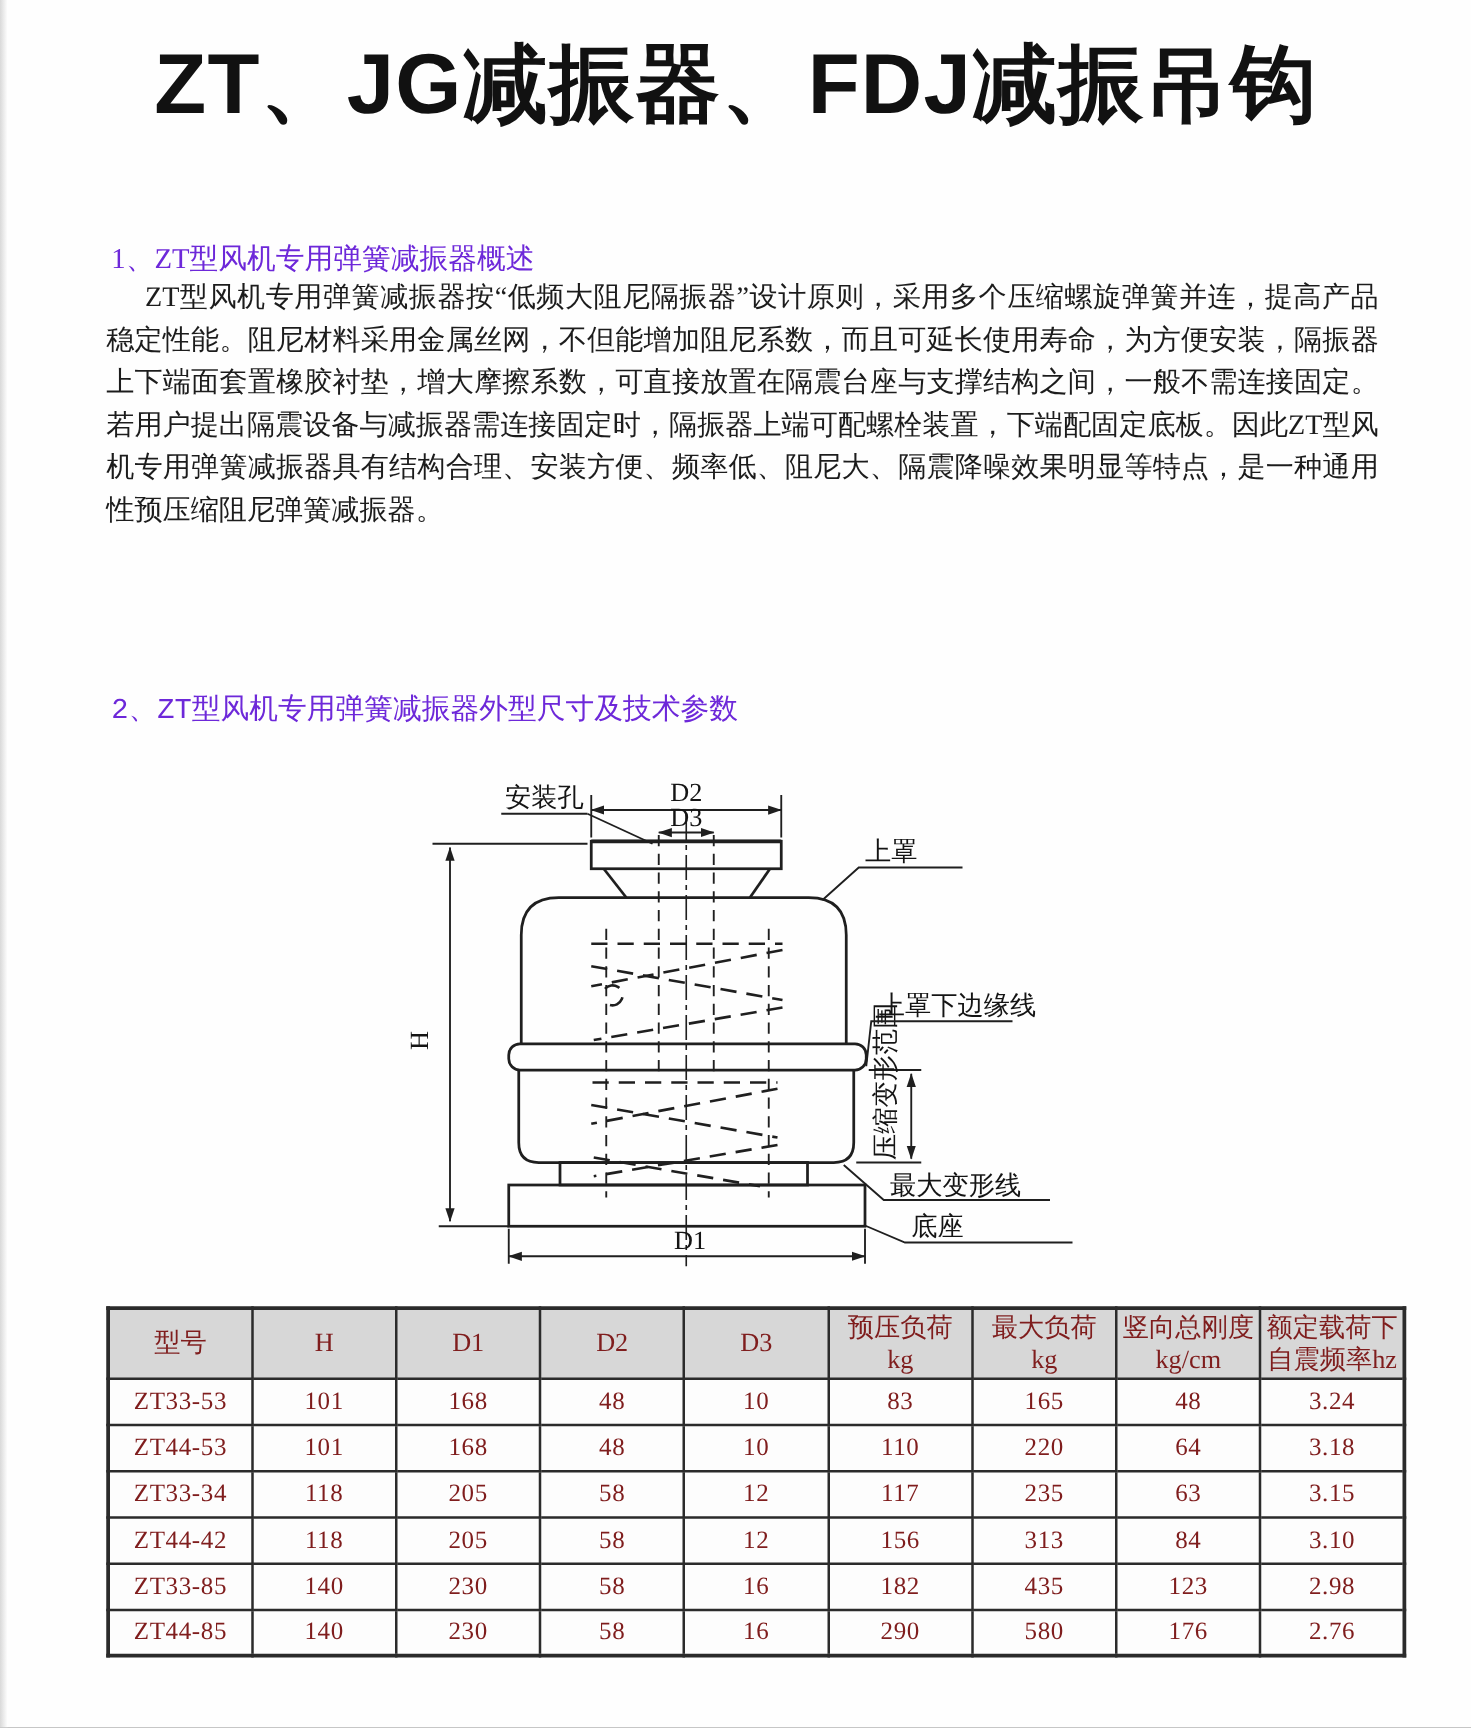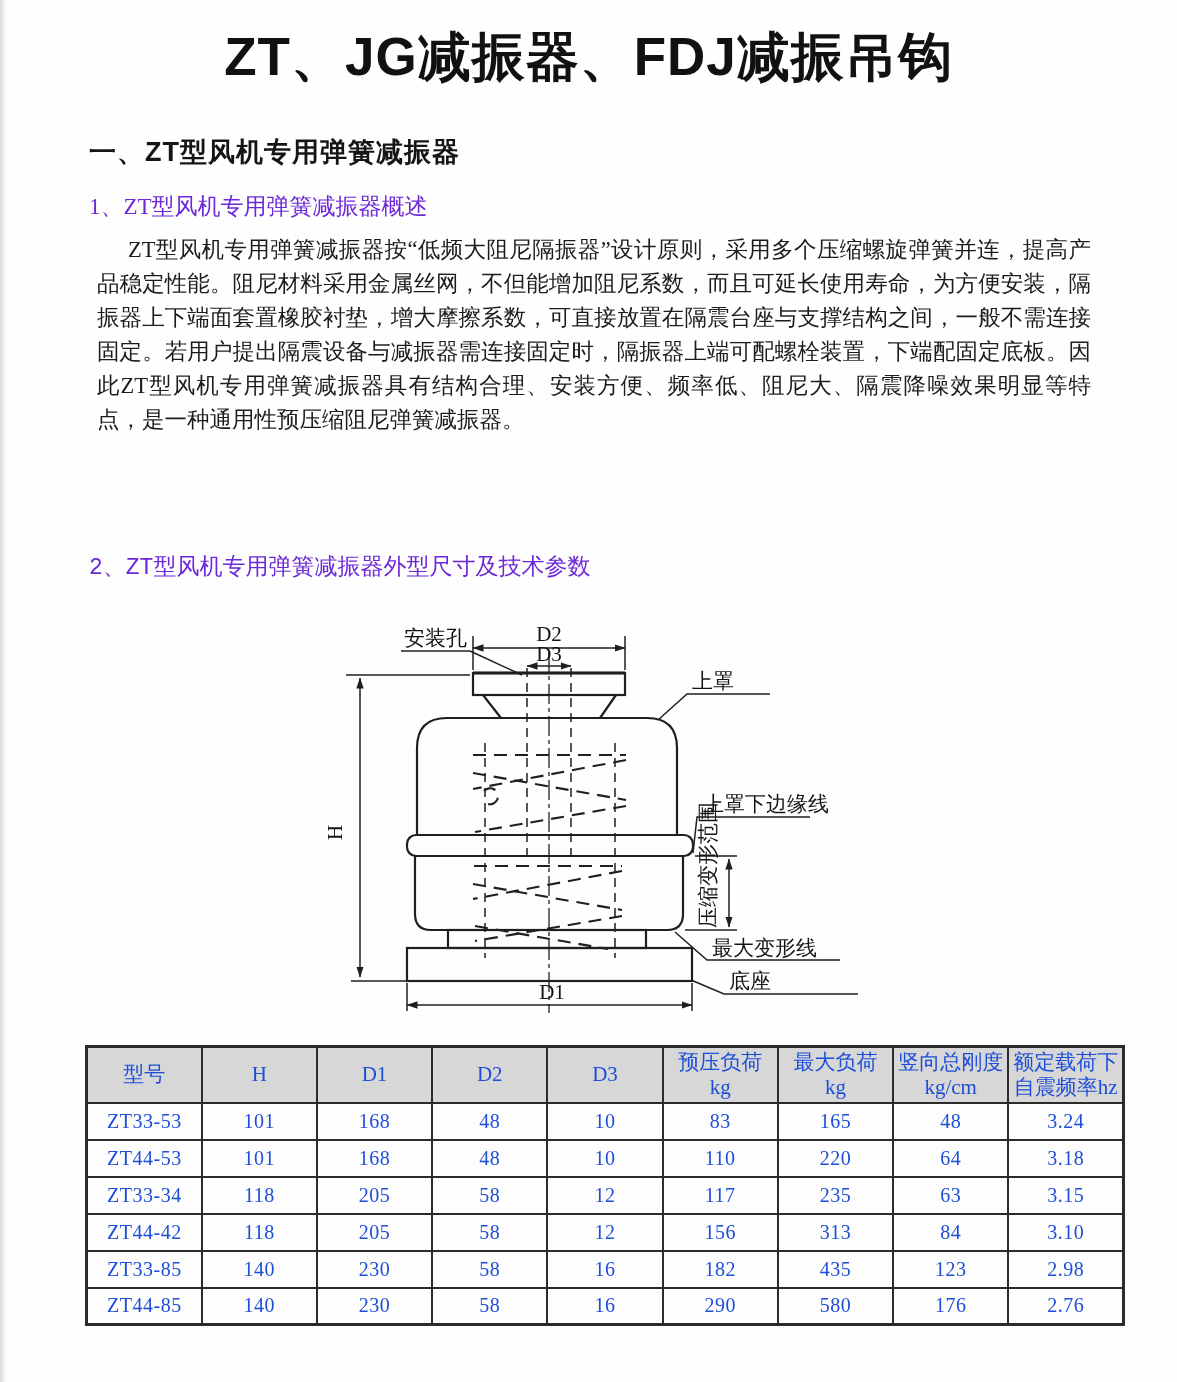--- a/index.html
+++ b/index.html
@@ -6,66 +6,65 @@
   .page{
     position:relative;width:1177px;height:1382px;margin:0 auto;
     background:#fefefe;overflow:hidden;
     font-family:"Liberation Serif","DejaVu Serif",serif;color:#1a1a1a;
   }
   .page::before{content:"";position:absolute;left:0;top:0;bottom:0;width:6px;
     background:linear-gradient(90deg,#d9d9d9,#fefefe);}
   .doc-title{
     position:absolute;left:0;top:22px;width:1177px;margin:0;text-align:center;
     font-family:"Liberation Sans","DejaVu Sans",sans-serif;
-    font-size:53px;font-weight:900;letter-spacing:1px;color:#111;
+    font-size:68px;font-weight:900;letter-spacing:1px;color:#111;
   }
   .sec-heading{
     position:absolute;left:89px;top:134px;margin:0;
     font-family:"Liberation Sans","DejaVu Sans",sans-serif;
     font-size:27px;font-weight:800;color:#151515;letter-spacing:1px;
   }
   .sub-heading{
     position:absolute;left:89px;margin:0;font-size:23px;font-weight:400;color:#6d28d9;
   }
   .sub1{top:191px;}
   .sub2{top:551px;font-family:Liberation Mono, monospace;}
   .body-text{
     position:absolute;left:85px;top:221px;width:1018px;
     font-size:22.5px;line-height:34px;text-align:justify;color:#1c1c1c;
   }
-  .body-text p{margin:12px;text-indent:31px;}
+  .body-text p{margin:0;text-indent:31px;}
   .diagram{position:absolute;left:170px;top:608px;width:900px;height:430px;}
   .diagram svg{display:block;}
   .dline{stroke:#1f1f1f;stroke-width:2.2;fill:none;}
   .dthick{stroke:#1f1f1f;stroke-width:3;fill:none;}
   .dim{stroke:#1f1f1f;stroke-width:1.5;fill:none;}
   .dashln{stroke:#1f1f1f;stroke-width:1.5;fill:none;stroke-dasharray:9 6;}
   .spring{stroke:#1f1f1f;stroke-width:2.1;fill:none;stroke-dasharray:13 8;}
   .centerln{stroke:#1f1f1f;stroke-width:1.3;fill:none;stroke-dasharray:20 4 4 4;}
   .svgtxt{font-family:"Liberation Serif","DejaVu Serif",serif;fill:#141414;font-size:21px;}
   .spec-table{
     position:absolute;left:85px;top:1045px;width:1040px;
     border-collapse:collapse;table-layout:fixed;
-    font-size:20px;color:#1d4ed8;text-align:center;border-radius:31px;
+    font-size:20px;color:#7f1d1d;text-align:center;border-radius:31px;
   }
   .spec-table th,.spec-table td{border:2px solid #2b2b2b;padding:0 2px;}
   .spec-table{border:3px solid #2b2b2b;}
   .spec-table thead tr{height:56px;background:#d7d7d7;}
   .spec-table th{font-weight:400;white-space:pre-line;line-height:25px;font-size:21px;}
   .spec-table tbody tr{height:37px;background:#fdfdfd;}
   .spec-table td{font-size:20px;letter-spacing:0.5px;}
 </style>
 </head>
 <body>
 
 <div class="page">
 
   <h1 class="doc-title">ZT、JG减振器、FDJ减振吊钩</h1>
 
-  <h2 class="sec-heading">一、ZT型风机专用弹簧减振器</h2>
 
   <div class="sub-heading sub1">1、ZT型风机专用弹簧减振器概述</div>
 
   <div class="body-text">
     <p>ZT型风机专用弹簧减振器按“低频大阻尼隔振器”设计原则，采用多个压缩螺旋弹簧并连，提高产品稳定性能。阻尼材料采用金属丝网，不但能增加阻尼系数，而且可延长使用寿命，为方便安装，隔振器上下端面套置橡胶衬垫，增大摩擦系数，可直接放置在隔震台座与支撑结构之间，一般不需连接固定。若用户提出隔震设备与减振器需连接固定时，隔振器上端可配螺栓装置，下端配固定底板。因此ZT型风机专用弹簧减振器具有结构合理、安装方便、频率低、阻尼大、隔震降噪效果明显等特点，是一种通用性预压缩阻尼弹簧减振器。</p>
   </div>
 
   <div class="sub-heading sub2">2、ZT型风机专用弹簧减振器外型尺寸及技术参数</div>
 
   <div class="diagram">

